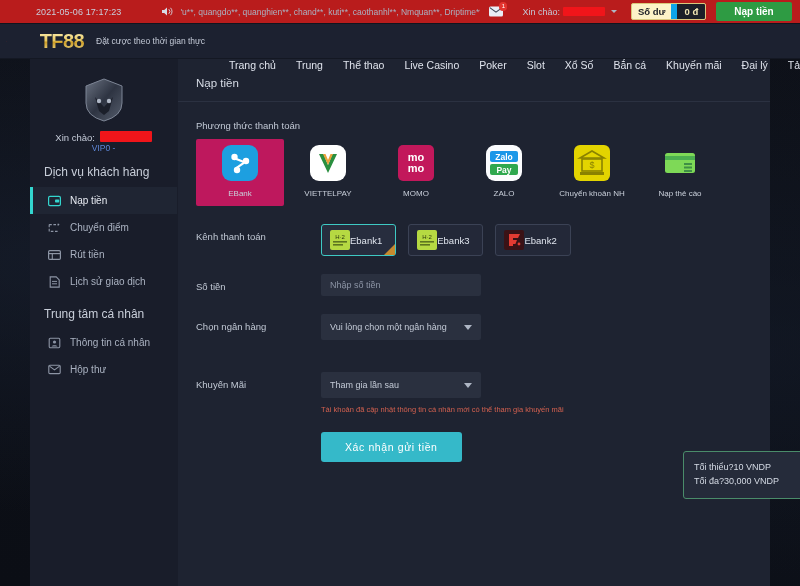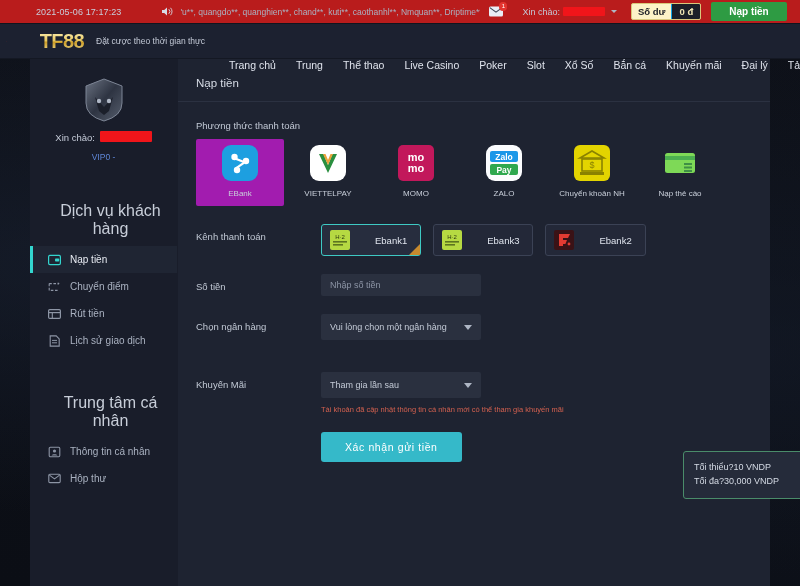--- a/index.html
+++ b/index.html
@@ -51,21 +51,21 @@
   .caret-sm { width:0;height:0;border-left:3px solid transparent;border-right:3px solid transparent;border-top:3px solid #b0b7c5; margin-left:3px;}
   .tb-balance {
     margin-left: 14px; display: flex; align-items: center;
     background: #fdf3c8; border: 1px solid #d9c87c;
     height: 17px; border-radius: 2px; overflow: hidden;
   }
   .tb-balance .lbl { color: #23252b; font-size: 9.5px; font-weight: bold; padding: 0 6px; }
   .tb-balance .val {
     background: #1c1f28; color: #f2e7b5; font-size: 9.5px; font-weight: bold;
     padding: 0 7px; height: 100%; display: flex; align-items: center;
-    border-left: 1px solid #0ea5e9;
+    border-left: 6px solid #0ea5e9;
   }
   .tb-deposit {
     margin-left: 10px; background: #2e9b43; color: #fff;
     font-size: 10px; font-weight: bold; padding: 4px 18px; border-radius: 2px;
     border: none; cursor: pointer; white-space: nowrap;
   }
 
   
   .navbar {
     height: 35px; width: 100%;
@@ -100,25 +100,25 @@
     padding-top: 18px;
     border-right: 1px solid #20253300;
     position: relative;
   }
   .avatar { width: 44px; height: 46px; margin: 0 auto 8px; display:block; }
   .greet-row {
     text-align: center; font-size: 9.5px; color: #c6ccd9;
     white-space: nowrap;
   }
   .greet-row .redacted { min-width: 52px; height: 11px; margin-left: 2px;}
-  .vip-row { text-align: center; font-size: 8.5px; color: #5e86d6; margin-top: 9px; }
+  .vip-row { text-align: center; font-size: 8.5px; color: #5e86d6; }
 
   .side-section {
-    font-size: 16px; color: #c8ced9; padding: 0 0 0 14px;
-    margin-top: 40px; margin-bottom: 8px; font-weight: normal; text-align: center;
+    font-size: 12px; color: #c8ced9; padding: 0 0 0 14px;
+    margin-top: 12px; margin-bottom: 8px; font-weight: normal;
   }
   .side-item {
     display: flex; align-items: center; gap: 9px;
     height: 27px; padding-left: 18px;
     font-size: 10px; color: #aab2c1; cursor: pointer;
     position: relative;
   }
   .side-item.active {
     background: #1f2533; color: #e7ebf2;
   }
@@ -152,31 +152,31 @@
   .notice .n-line { font-size: 9px; color: #c6ccd8; padding-left: 18px; }
 
   .sec-label { font-size: 9.5px; color: #c1c8d4; margin: 18px 0 8px 18px; }
 
   .methods { display: flex; padding: 0 18px; gap: 0; }
   .method {
     width: 88px; display: flex; flex-direction: column;
     align-items: center; padding: 6px 0 8px; cursor: pointer;
     border-radius: 2px;
   }
-  .method.selected { background: #a21caf; }
+  .method.selected { background: #be185d; }
   .method .mico { width: 36px; height: 36px; margin-bottom: 8px; }
   .method .mlabel { font-size: 8px; color: #c9cfda; text-align:center; white-space: nowrap;}
 
   
   .frow { display: flex; align-items: flex-start; padding: 0 18px; margin-top: 18px; }
   .flabel { width: 125px; font-size: 9.5px; color: #c1c8d4; padding-top: 7px; flex-shrink: 0; }
   .fbody { flex: 1; display: flex; align-items: flex-start; }
 
   .chan {
-    display: flex; align-items: center; gap: 25px;
+    display: flex; align-items: center; gap: 0;
     border: 1px solid #3b4255; border-radius: 3px;
     padding: 5px 13px 5px 8px; margin-right: 12px;
     background: #232838; cursor: pointer; position: relative;
   }
   .chan.active { border-color: #3ec9c4; background: #272d3e; }
   .chan.active::after {
     content:""; position:absolute; right:0; bottom:0;
     border-style: solid; border-width: 0 0 11px 11px;
     border-color: transparent transparent #c78a2e transparent;
   }

